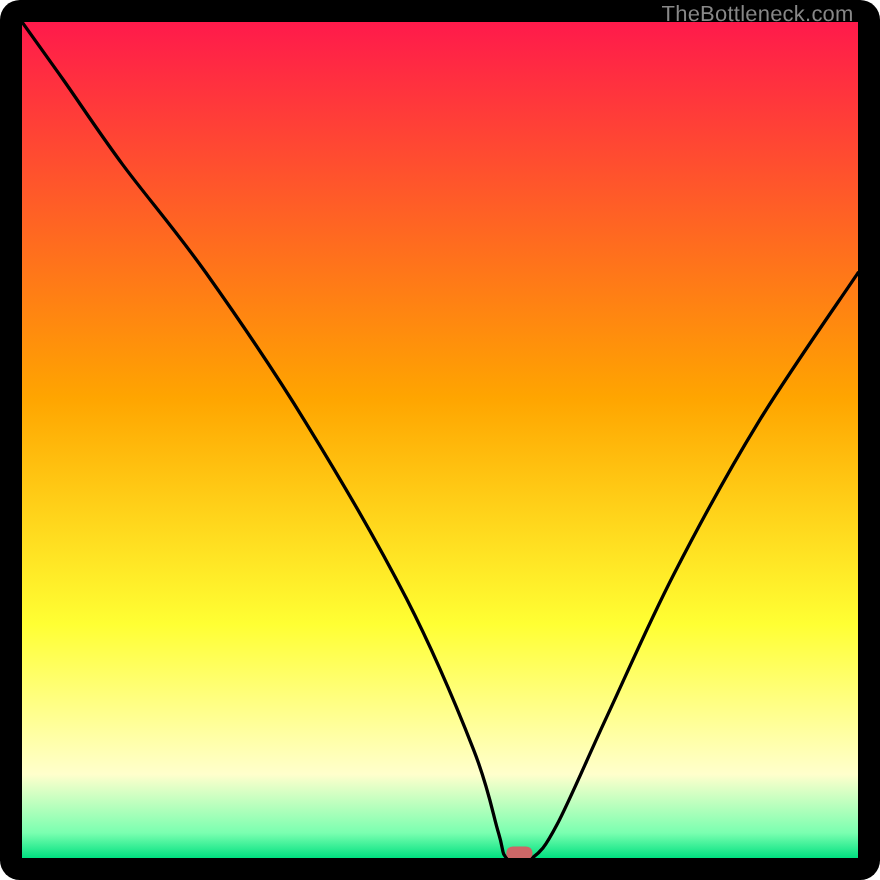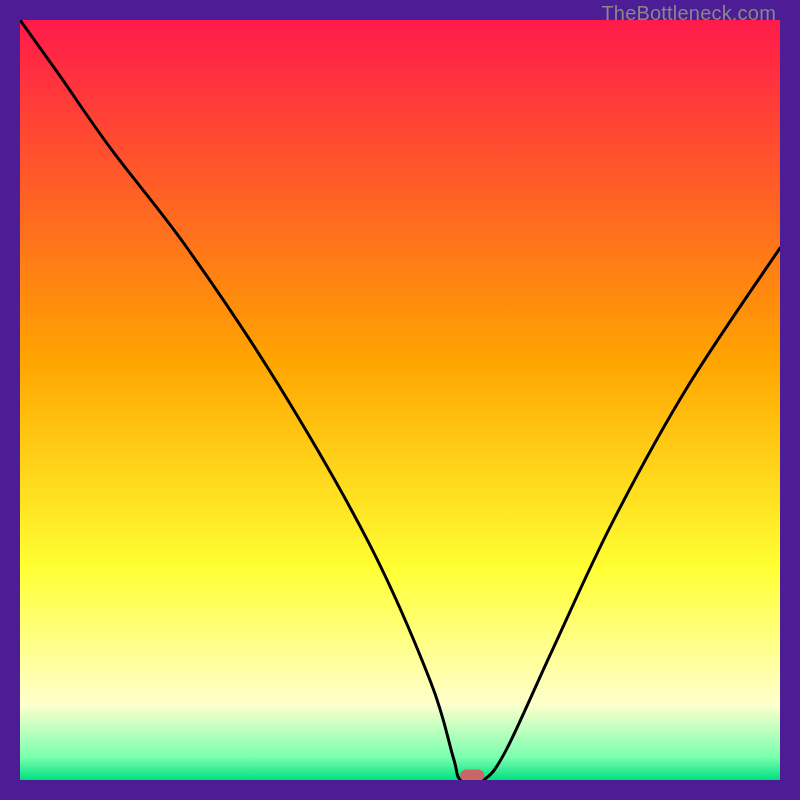--- a/index.html
+++ b/index.html
@@ -1,17 +1,17 @@
 <!DOCTYPE html>
 <html><head>
 <meta charset="utf-8">
 <style>
   html,body{margin:0;padding:0;width:800px;height:800px;overflow:hidden;
             font-family:Arial,Helvetica,sans-serif;}
-  .frame{position:absolute;inset:0;background:#4c1d95;}
+  .frame{position:absolute;inset:0;background:#000000;border-radius:18px;}
   .plot{position:absolute;left:20px;top:20px;width:760px;height:760px;}
   .watermark{position:absolute;top:2px;right:24px;color:#888;
              font-size:20px;font-weight:400;letter-spacing:.2px;}
   svg{display:block;}
 </style>
 </head>
 <body>
 
 <div class="frame">
 

